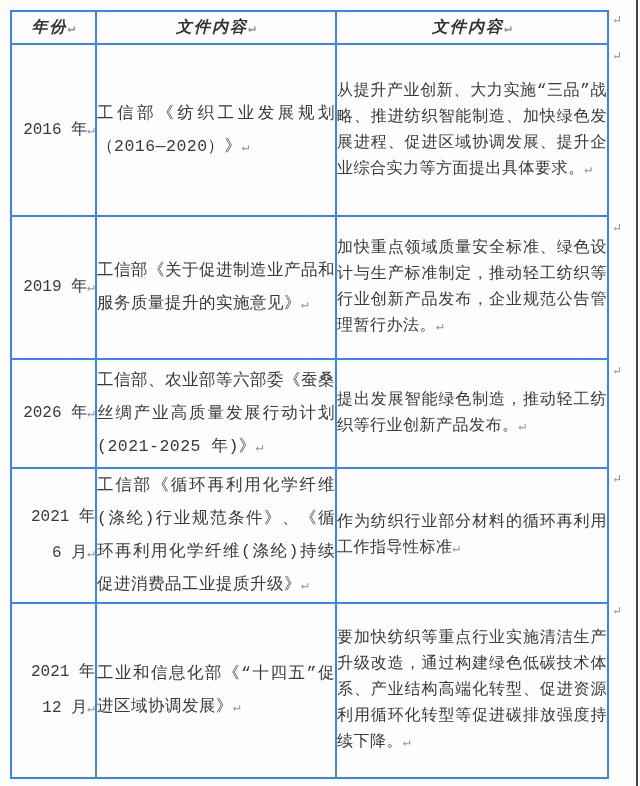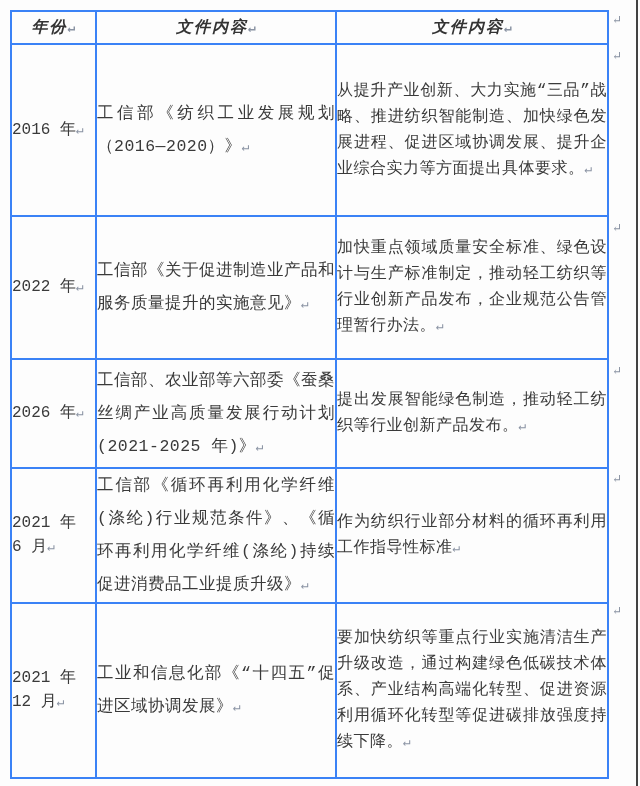--- a/index.html
+++ b/index.html
@@ -35,23 +35,23 @@
   tr.r4{height:175px;}
   th.hcell{
     font-style:italic;
     font-weight:600;
     font-size:16px;
     letter-spacing:2px;
     text-align:center;
     color:#333333;
   }
   td.year{
-    text-align:left;
+    text-align:right;
     font-size:16px;
-    line-height:24px;
+    line-height:36px;
     white-space:pre-line;
   }
   td.name{
     font-size:16.5px;
     line-height:33px;
     padding:0 12px;
     text-align:justify;
     text-align-last:left;
     letter-spacing:0.5px;
   }
@@ -103,21 +103,21 @@
         <th class="hcell"><span>文件内容</span><span class="mark">↵</span></th>
       </tr>
     </thead>
     <tbody>
       <tr class="r0">
         <td class="year"><span>2016 年</span><span class="mark">↵</span></td>
         <td class="name"><span>工信部《纺织工业发展规划（2016—2020）》</span><span class="mark">↵</span></td>
         <td class="content"><span>从提升产业创新、大力实施“三品”战略、推进纺织智能制造、加快绿色发展进程、促进区域协调发展、提升企业综合实力等方面提出具体要求。</span><span class="mark">↵</span></td>
       </tr>
       <tr class="r1">
-        <td class="year"><span>2022 年</span><span class="mark">↵</span></td>
+        <td class="year"><span>2019 年</span><span class="mark">↵</span></td>
         <td class="name"><span>工信部《关于促进制造业产品和服务质量提升的实施意见》</span><span class="mark">↵</span></td>
         <td class="content"><span>加快重点领域质量安全标准、绿色设计与生产标准制定，推动轻工纺织等行业创新产品发布，企业规范公告管理暂行办法。</span><span class="mark">↵</span></td>
       </tr>
       <tr class="r2">
         <td class="year"><span>2026 年</span><span class="mark">↵</span></td>
         <td class="name"><span>工信部、农业部等六部委《蚕桑丝绸产业高质量发展行动计划(2021-2025 年)》</span><span class="mark">↵</span></td>
         <td class="content"><span>提出发展智能绿色制造，推动轻工纺织等行业创新产品发布。</span><span class="mark">↵</span></td>
       </tr>
       <tr class="r3">
         <td class="year"><span>2021 年

